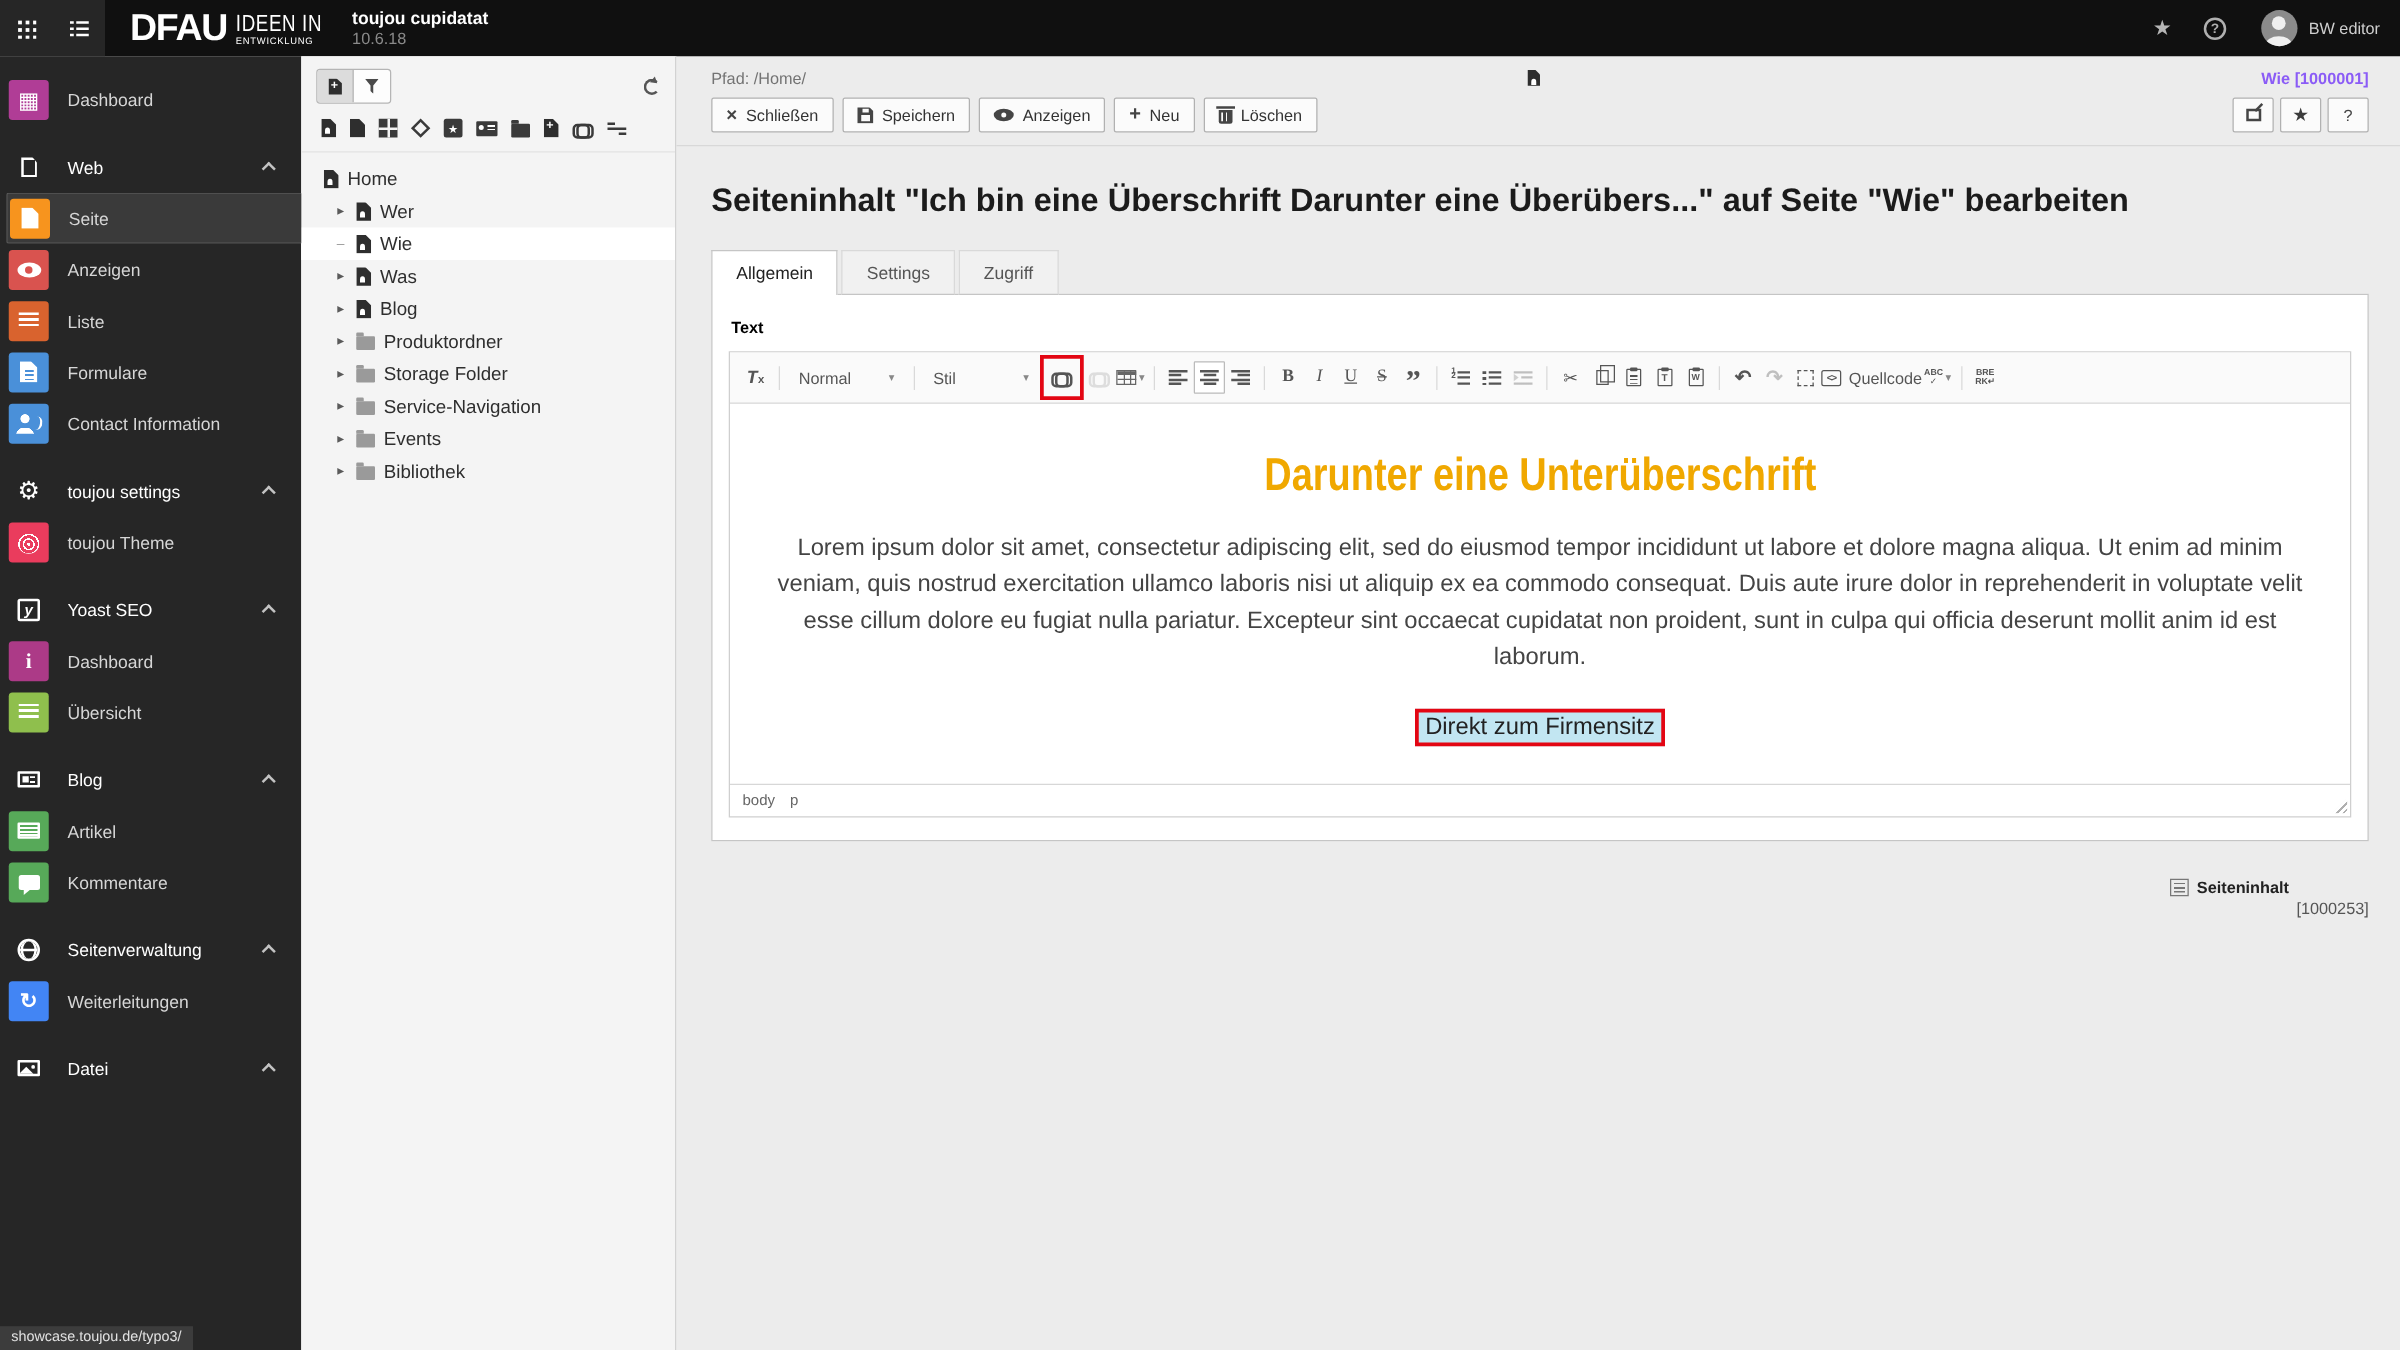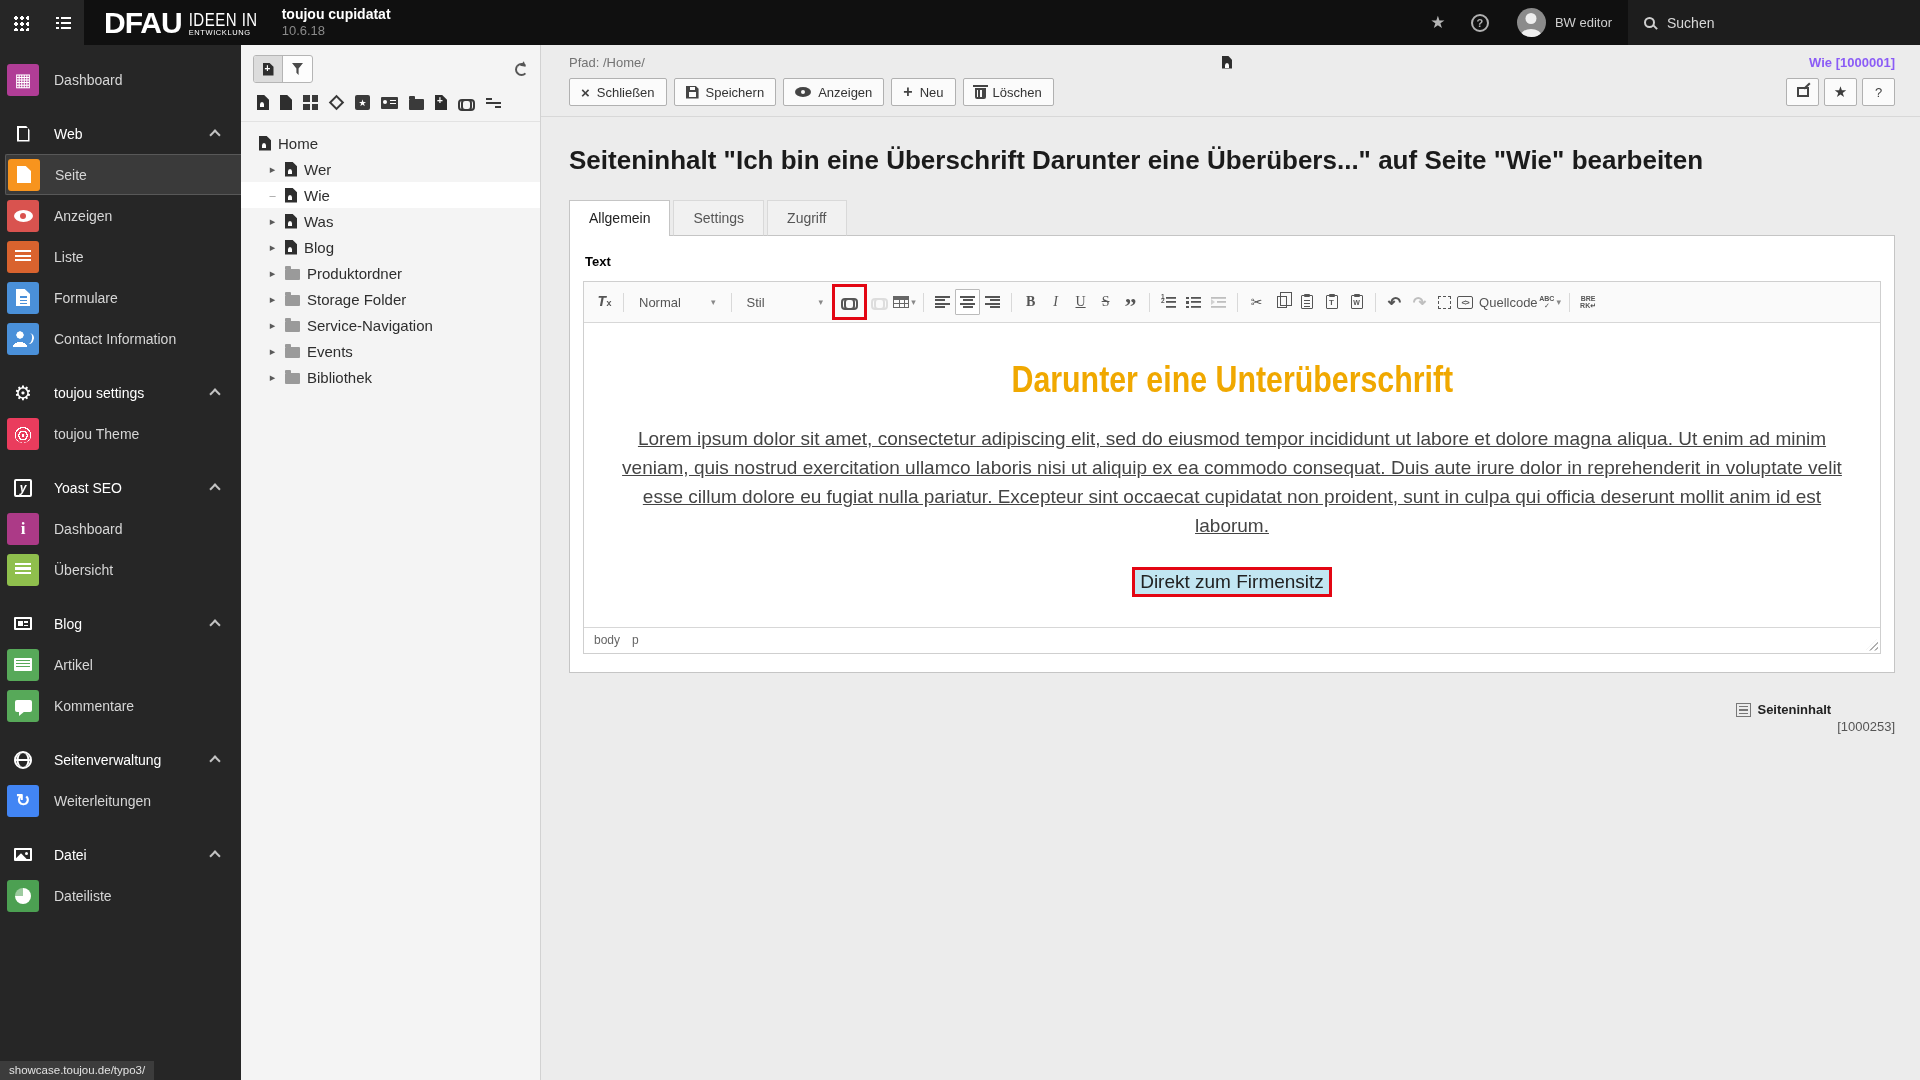--- a/index.html
+++ b/index.html
@@ -259,21 +259,21 @@
     display:flex; align-items:center; justify-content:center; font-weight:bold; letter-spacing:-1px;}
   .ri-label { font-size:13px; color:#555; margin-left:4px; }
   .stack2 { display:flex; flex-direction:column; align-items:center; line-height:1; }
   .stack2 .t1 { font-size:7px; font-weight:bold; letter-spacing:0; }
   .stack2 .t2 { font-size:7px; }
 
   .rte-content { min-height:300px; padding:24px 30px 30px; text-align:center; cursor:text; }
   .rte-h2 { margin:12px 0 24px; }
   .rte-h2 .cond { display:inline-block; transform:scaleX(.82); white-space:nowrap;
     color:#f0a800; font-size:37px; font-weight:bold; letter-spacing:0px; }
-  .rte-p { font-size:19px; line-height:1.52; color:#444; margin:0 0 26px;text-decoration:underline; }
+  .rte-p { font-size:19px; line-height:1.52; color:#444; margin:0 0 26px; }
   .rte-link { display:inline-block; background:#c2e6f2; border:3px solid #e30613;
     padding:1px 5px; font-size:19px; color:#222; cursor:pointer; }
   .rte-status { display:flex; align-items:center; gap:12px; padding:6px 10px; font-size:12px;
     color:#666; border-top:1px solid #d7d7d7; position:relative; height:26px; }
   .rte-status .tag { cursor:pointer; }
   .rs-handle { position:absolute; right:2px; bottom:2px; width:12px; height:12px; cursor:nwse-resize;
     background:repeating-linear-gradient(315deg,transparent 0 2px,#b0b0b0 2px 3.5px);
     clip-path:polygon(100% 0,100% 100%,0 100%); }
 
   .record-footer { display:flex; justify-content:flex-end; align-items:center; gap:6px;
@@ -313,24 +313,20 @@
     <div class="tb-ico-btn">
       <span class="star-glyph">★</span>
     </div>
     <div class="tb-ico-btn">
       <span class="help-circ">?</span>
     </div>
     <div class="tb-user">
       <span class="avatar"></span>
       <span class="tb-user-name">BW editor</span>
     </div>
-    <div class="tb-search">
-      <span class="mag"></span>
-      <span class="tb-search-label">Suchen</span>
-    </div>
   </div>
 </div>
 
 <div class="workspace">
 
   <aside class="sidebar">
     <div class="sb-item">
       <span class="sq c-dash">
           <span class="glyph-dash">▦</span>
         </span>
@@ -436,26 +432,20 @@
           <span class="redirect-glyph">↻</span>
         </span>
       <span>Weiterleitungen</span>
     </div>
     <div class="sb-item section">
       <span class="osq">
           <span class="img-o"></span>
         </span>
       <span>Datei</span>
       <span class="sb-chevron"></span>
-    </div>
-    <div class="sb-item">
-      <span class="sq c-datl">
-          <span class="pie"></span>
-        </span>
-      <span>Dateiliste</span>
     </div>
   </aside>
 
   <div class="treepanel">
     <div class="tree-toolbar">
       <div class="btn-group">
         <div class="tg-btn pressed">
           <span class="tp plus" style="width:11px;height:13px;"></span>
         </div>
         <div class="tg-btn">

